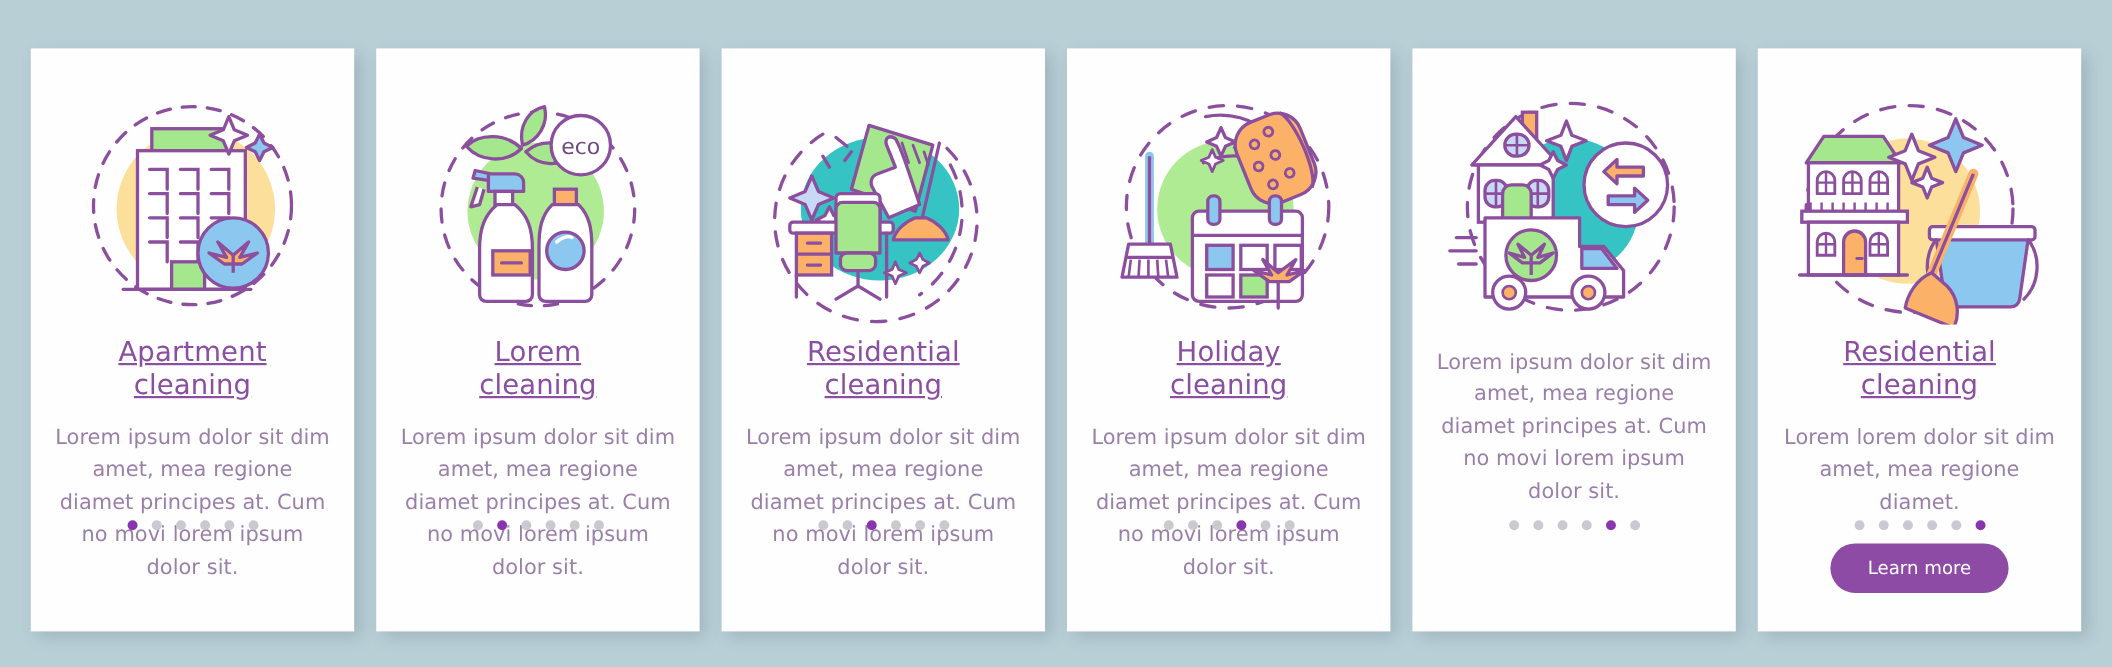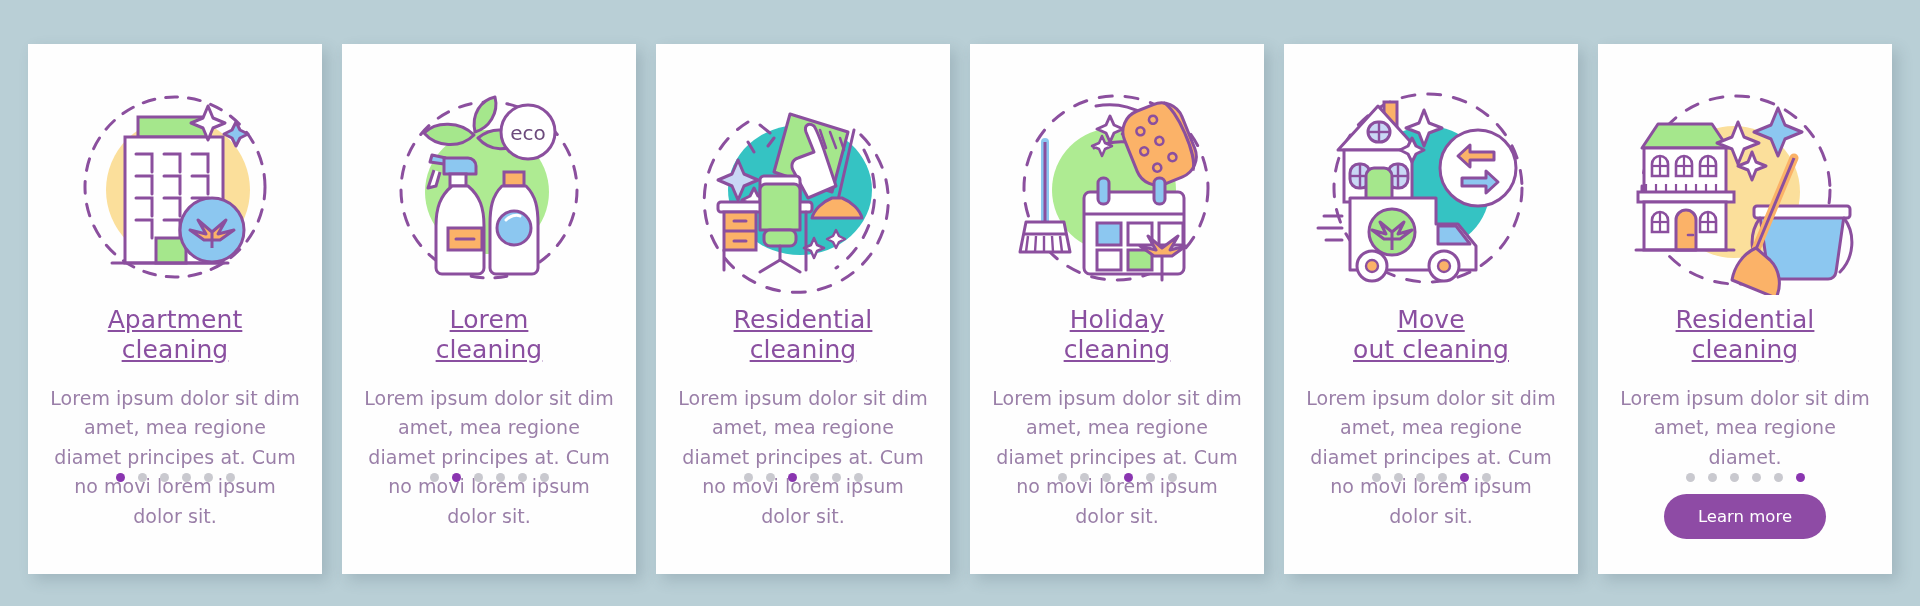--- a/index.html
+++ b/index.html
@@ -308,24 +308,20 @@
         <circle cx="128" cy="186" r="6" fill="#fbb268" stroke="#8b4f9e" stroke-width="2.4"></circle>
         <circle cx="76" cy="152" r="23" fill="#a5e78c" stroke="#8b4f9e" stroke-width="3"></circle>
         <path d="M76 170v-18M76 152l-12-10 6 12-14-4 12 9h16l12-9-14 4 6-12z" fill="none" stroke="#8b4f9e" stroke-width="3" stroke-linejoin="round"></path>
         <g stroke="#8b4f9e" stroke-width="3" stroke-linecap="round">
           <line x1="8" y1="136" x2="26" y2="136"></line>
           <line x1="2" y1="148" x2="26" y2="148"></line>
           <line x1="10" y1="160" x2="26" y2="160"></line>
         </g>
       </svg>
     </div>
-    <div class="title">
-      <span>Move</span><br>
-      <span>out cleaning</span>
-    </div>
     <div class="desc">Lorem ipsum dolor sit dim amet, mea regione diamet principes at. Cum no movi lorem ipsum dolor sit.</div>
     <div class="spacer"></div>
     <div class="dots">
       <span class="dot"></span>
       <span class="dot"></span>
       <span class="dot"></span>
       <span class="dot"></span>
       <span class="dot active"></span>
       <span class="dot"></span>
     </div>
@@ -384,21 +380,21 @@
         <path d="M130 138c-12 16-10 40 4 54M214 138c12 16 10 40-4 54" fill="none" stroke="#8b4f9e" stroke-width="3" stroke-linecap="round"></path>
         <line x1="164" y1="78" x2="124" y2="174" stroke="#fbb268" stroke-width="9" stroke-linecap="round"></line>
         <line x1="164" y1="78" x2="124" y2="174" stroke="#8b4f9e" stroke-width="3" fill="none"></line>
         <path d="M126 168c-14 6-22 20-24 32l44 18c6-12 4-28-6-38z" fill="#fbb268" stroke="#8b4f9e" stroke-width="3" stroke-linejoin="round"></path>
       </svg>
     </div>
     <div class="title">
       <span>Residential</span><br>
       <span>cleaning</span>
     </div>
-    <div class="desc">Lorem ipsum dolor sit dim amet, mea regione diamet.</div>
+    <div class="desc">Lorem lorem dolor sit dim amet, mea regione diamet.</div>
     <button class="btn">Learn more</button>
     <div class="spacer"></div>
     <div class="dots">
       <span class="dot"></span>
       <span class="dot"></span>
       <span class="dot"></span>
       <span class="dot"></span>
       <span class="dot"></span>
       <span class="dot active"></span>
     </div>

